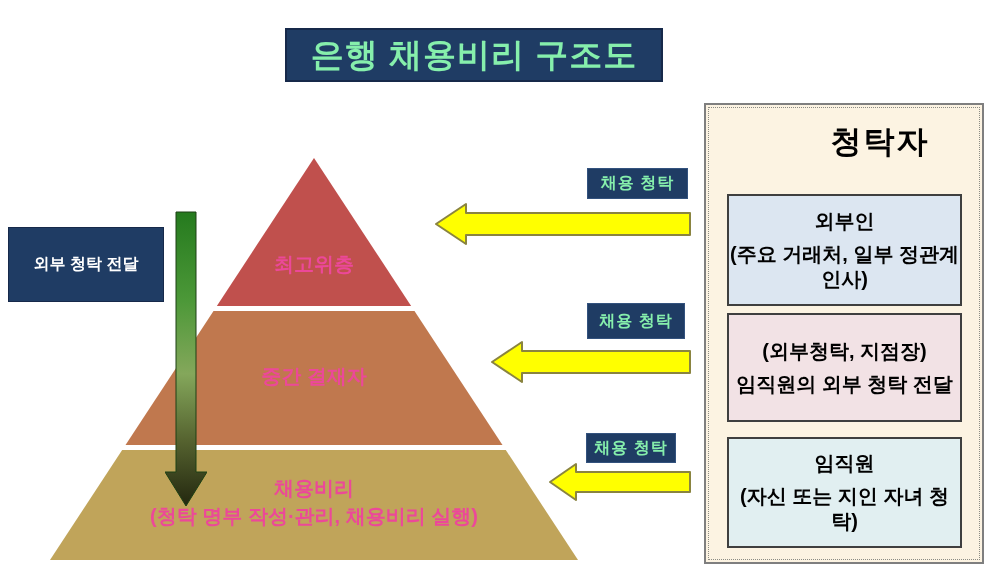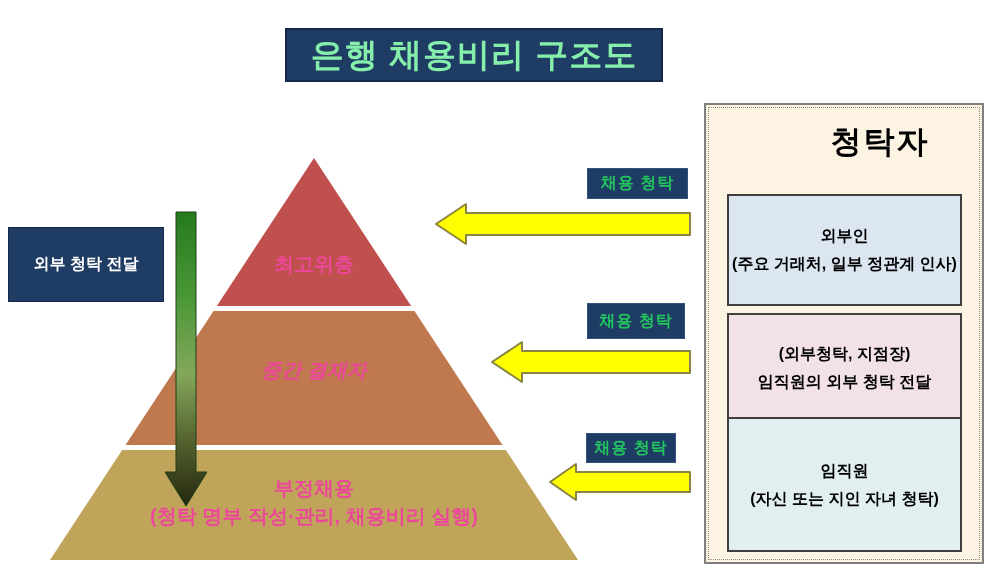--- a/index.html
+++ b/index.html
@@ -56,37 +56,37 @@
   .band-bot {
     background:#C0A45A;
     clip-path:polygon(13.67% 72.64%, 86.33% 72.64%, 100% 100%, 0% 100%);
   }
   .pyr-label {
     position:absolute; left:0; width:100%;
     text-align:center; color:#ec4899;
     font-size:20px; font-weight:bold; line-height:28px;
   }
   .pyr-label-top { top:92px; }
-  .pyr-label-mid { top:198px;font-style:italic; }
+  .pyr-label-mid { top:204px; }
   .pyr-label-bot { top:316px; }
 
   
   .down-arrow { position:absolute; left:165px; top:210px; }
 
   
   .req-arrow { position:absolute; }
   .req-arrow-1 { left:434px; top:202px; }
   .req-arrow-2 { left:490px; top:340px; }
   .req-arrow-3 { left:548px; top:462px; }
 
   .req-label {
     position:absolute;
     background:#1F3C64;
     border:1px solid #33527E;
-    color:#22c55e;
+    color:#86efac;
     font-size:16px; font-weight:bold;
     display:flex; align-items:center; justify-content:center;
     letter-spacing:1px;
   }
   .req-label-1 { left:587px; top:168px; width:101px; height:31px; }
   .req-label-2 { left:587px; top:303px; width:98px;  height:36px; }
   .req-label-3 { left:586px; top:433px; width:90px;  height:30px; }
 
   
   .panel {
@@ -102,48 +102,48 @@
   }
   .panel-title {
     position:absolute; left:0; top:16px; width:100%;
     text-align:center; color:#000000;
     font-size:31px; font-weight:bold; letter-spacing:2px;margin-left:36px;
   }
   .p-box {
     position:absolute; left:21px; width:235px;
     border:2px solid #3F3F3F;
     color:#000000;
-    font-size:16px; font-weight:bold;
+    font-size:20px; font-weight:bold;
     display:flex; flex-direction:column;
     align-items:center; justify-content:center;
     gap:8px; text-align:center; line-height:1.25;
   }
   .p-box-1 { top:89px;  height:112px; background:#DCE6F1; }
   .p-box-2 { top:208px; height:109px; background:#F2E2E5; }
-  .p-box-3 { top:312px; height:135px; background:#E1EFF1; }
+  .p-box-3 { top:332px; height:111px; background:#E1EFF1; }
 </style>
 </head>
 <body>
 
 <div class="stage">
 
   <div class="title-box">은행 채용비리 구조도</div>
 
   <div class="left-note">
     <div>외부 청탁 전달</div>
   </div>
 
   <div class="pyramid">
     <div class="band band-top"></div>
     <div class="band band-mid"></div>
     <div class="band band-bot"></div>
     <div class="pyr-label pyr-label-top">최고위층</div>
     <div class="pyr-label pyr-label-mid">중간 결재자</div>
     <div class="pyr-label pyr-label-bot">
-      <div>부정채용</div>
+      <div>채용비리</div>
       <div>(청탁 명부 작성·관리, 채용비리 실행)</div>
     </div>
   </div>
 
   <svg class="down-arrow" width="42" height="298" viewBox="0 0 42 298">
     <defs>
       <linearGradient id="greenGrad" x1="0" y1="0" x2="0" y2="1">
         <stop offset="0" stop-color="#257A1E"></stop>
         <stop offset="0.30" stop-color="#4C9838"></stop>
         <stop offset="0.55" stop-color="#84A75B"></stop>

